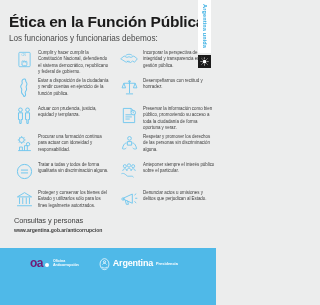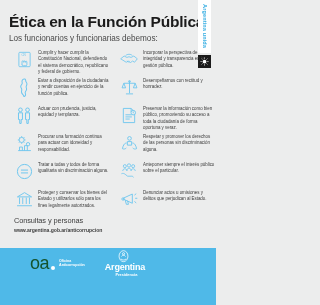--- a/index.html
+++ b/index.html
@@ -72,24 +72,24 @@
 
   
   .footer{
     position:absolute;left:0;bottom:0;width:216px;height:57px;
     background:#4fb9e8;
   }
   .footer-inner{
     display:flex;align-items:center;height:30px;padding-left:30px;
   }
   .oa{display:flex;align-items:center;}
-  .oa-mark{font-size:18px;font-weight:normal;color:#14532d;line-height:1;letter-spacing:-0.5px;}
+  .oa-mark{font-size:12px;font-weight:bold;color:#701a75;line-height:1;letter-spacing:-0.5px;}
   .oa-dot{width:4px;height:4px;border-radius:50%;background:#ffffff;margin:0 4px 0 2px;align-self:flex-end;margin-bottom:2px;}
   .oa-txt{font-size:3.6px;color:#ffffff;line-height:1.25;font-weight:bold;}
-  .arg{display:flex;align-items:center;margin-left:20px;flex-direction:column;}
+  .arg{display:flex;align-items:center;margin-left:20px;}
   .arg-shield{width:11px;height:13px;margin-right:3px;}
   .arg-name{font-size:9px;font-weight:bold;color:#ffffff;letter-spacing:-0.2px;}
   .arg-sub{font-size:3.9px;color:#ffffff;margin-left:3px;align-self:center;font-weight:bold;}
 </style>
 </head>
 <body>
 
 <div class="poster">
 
   <div class="header">

